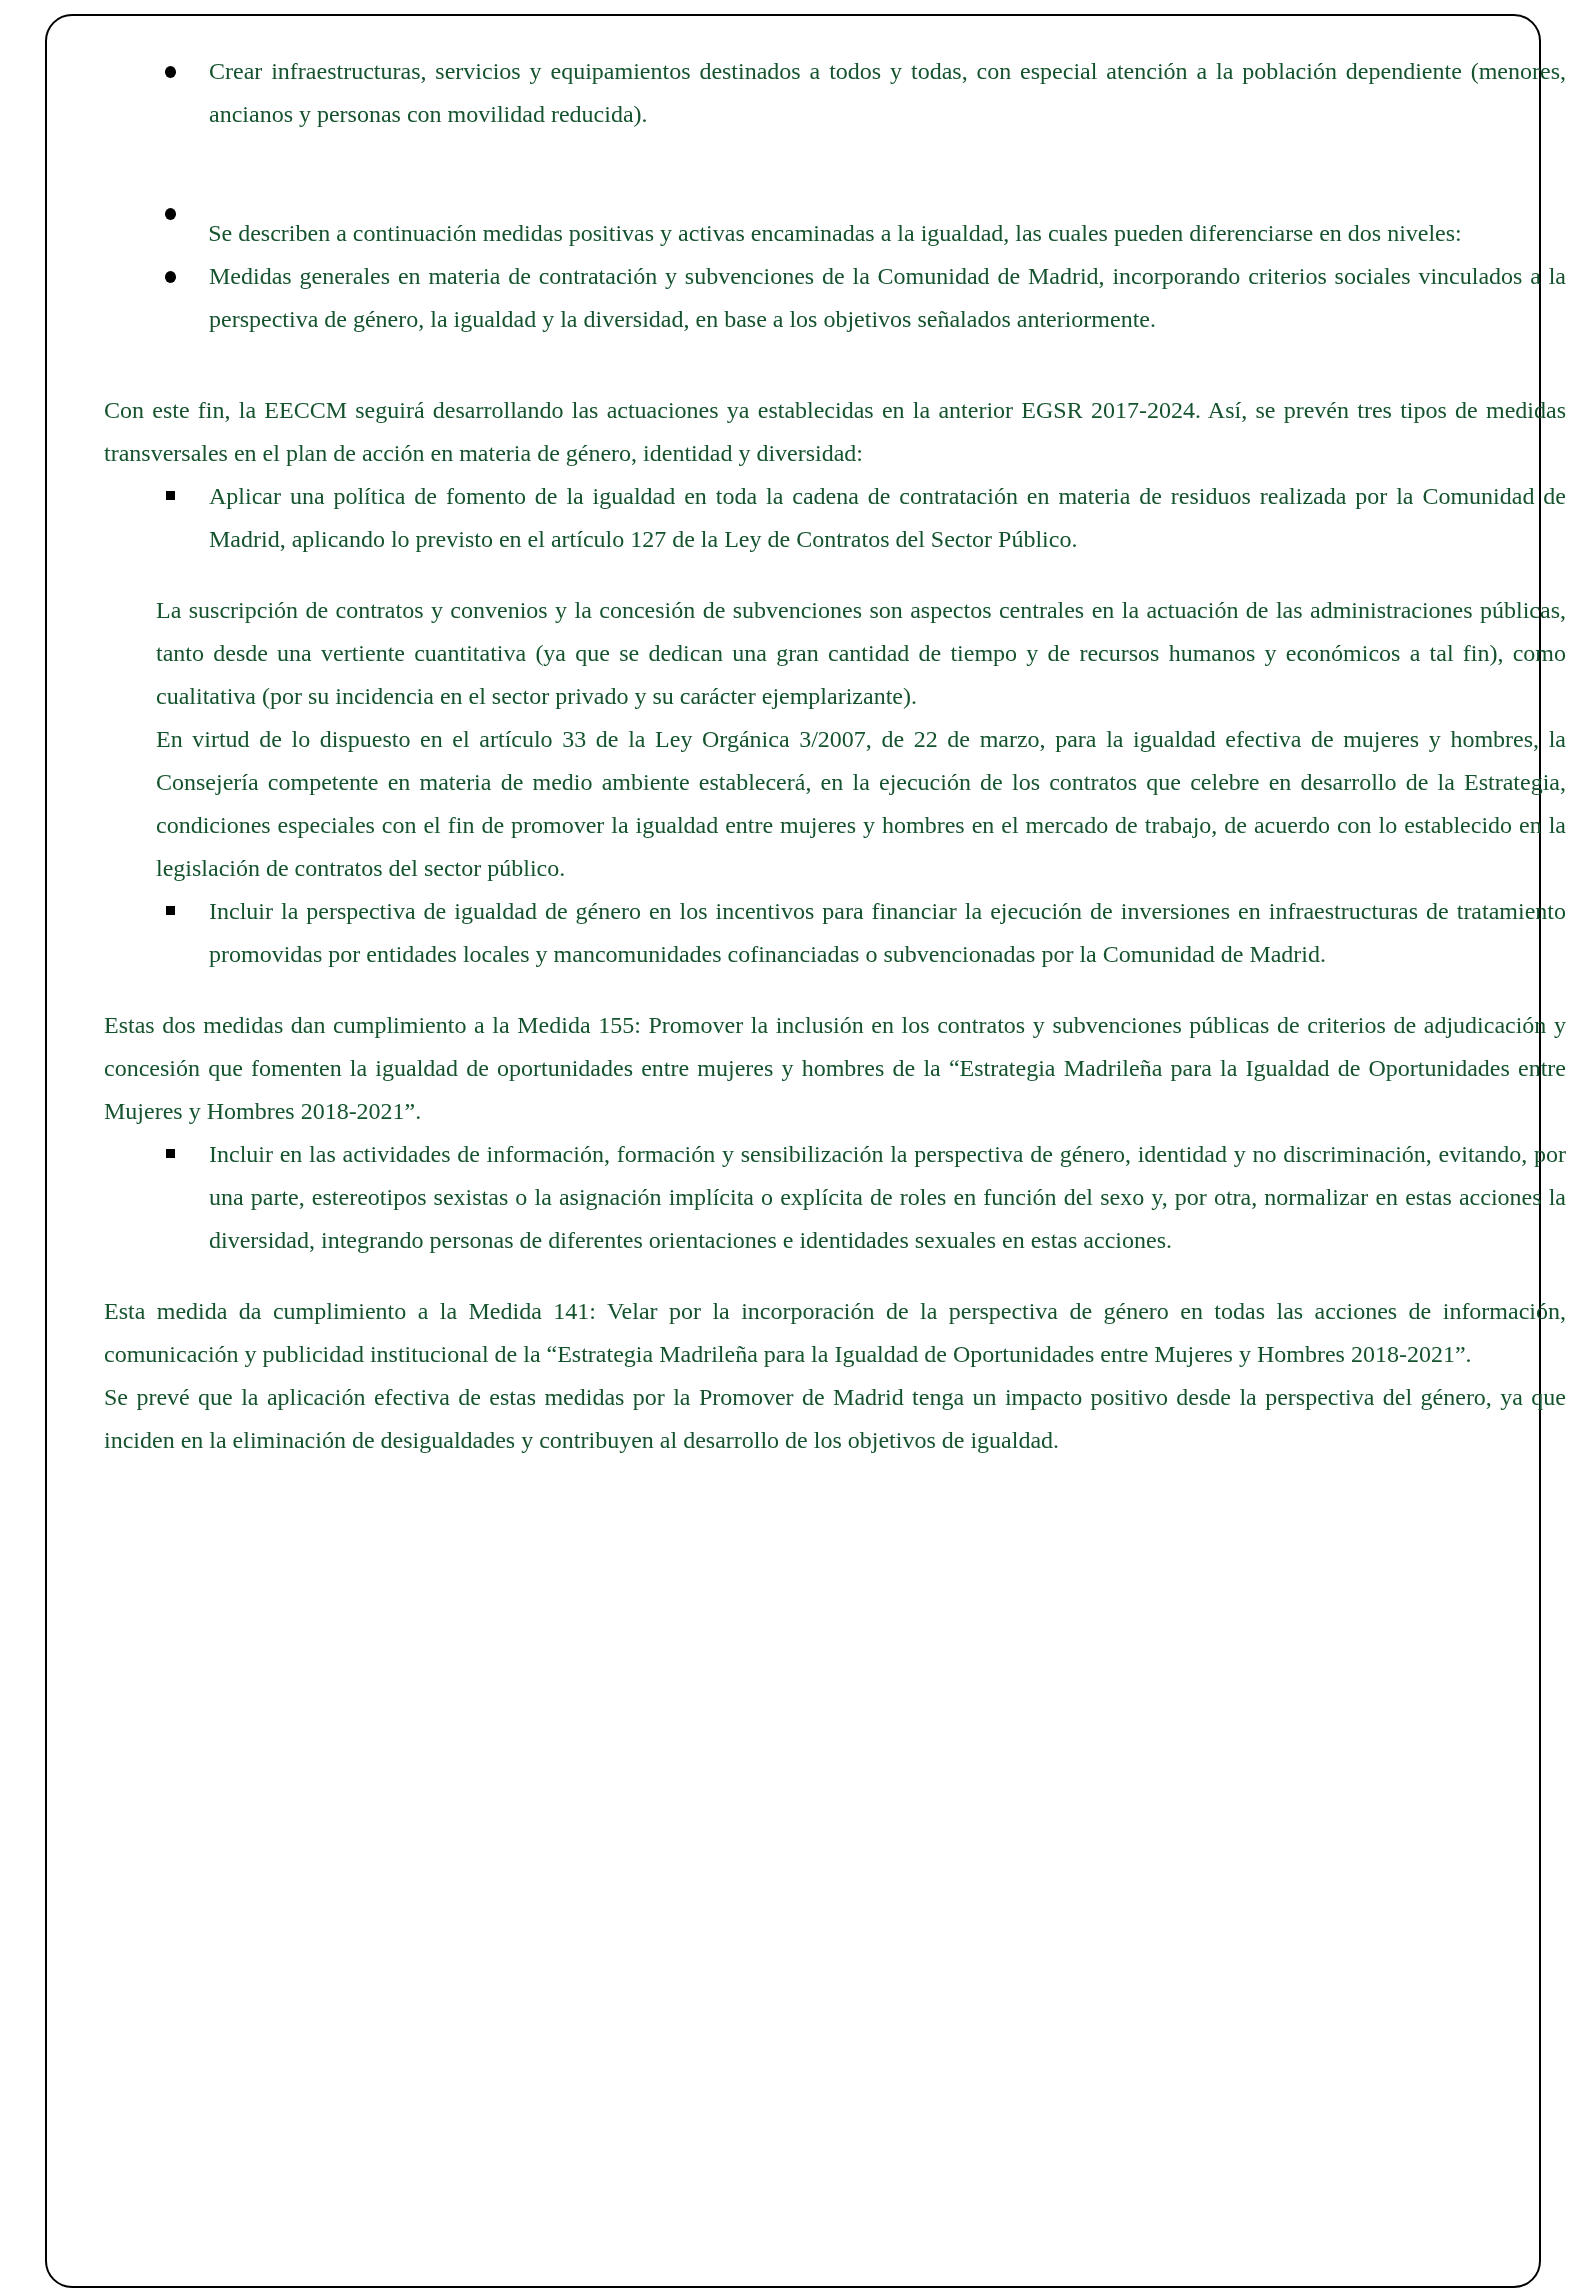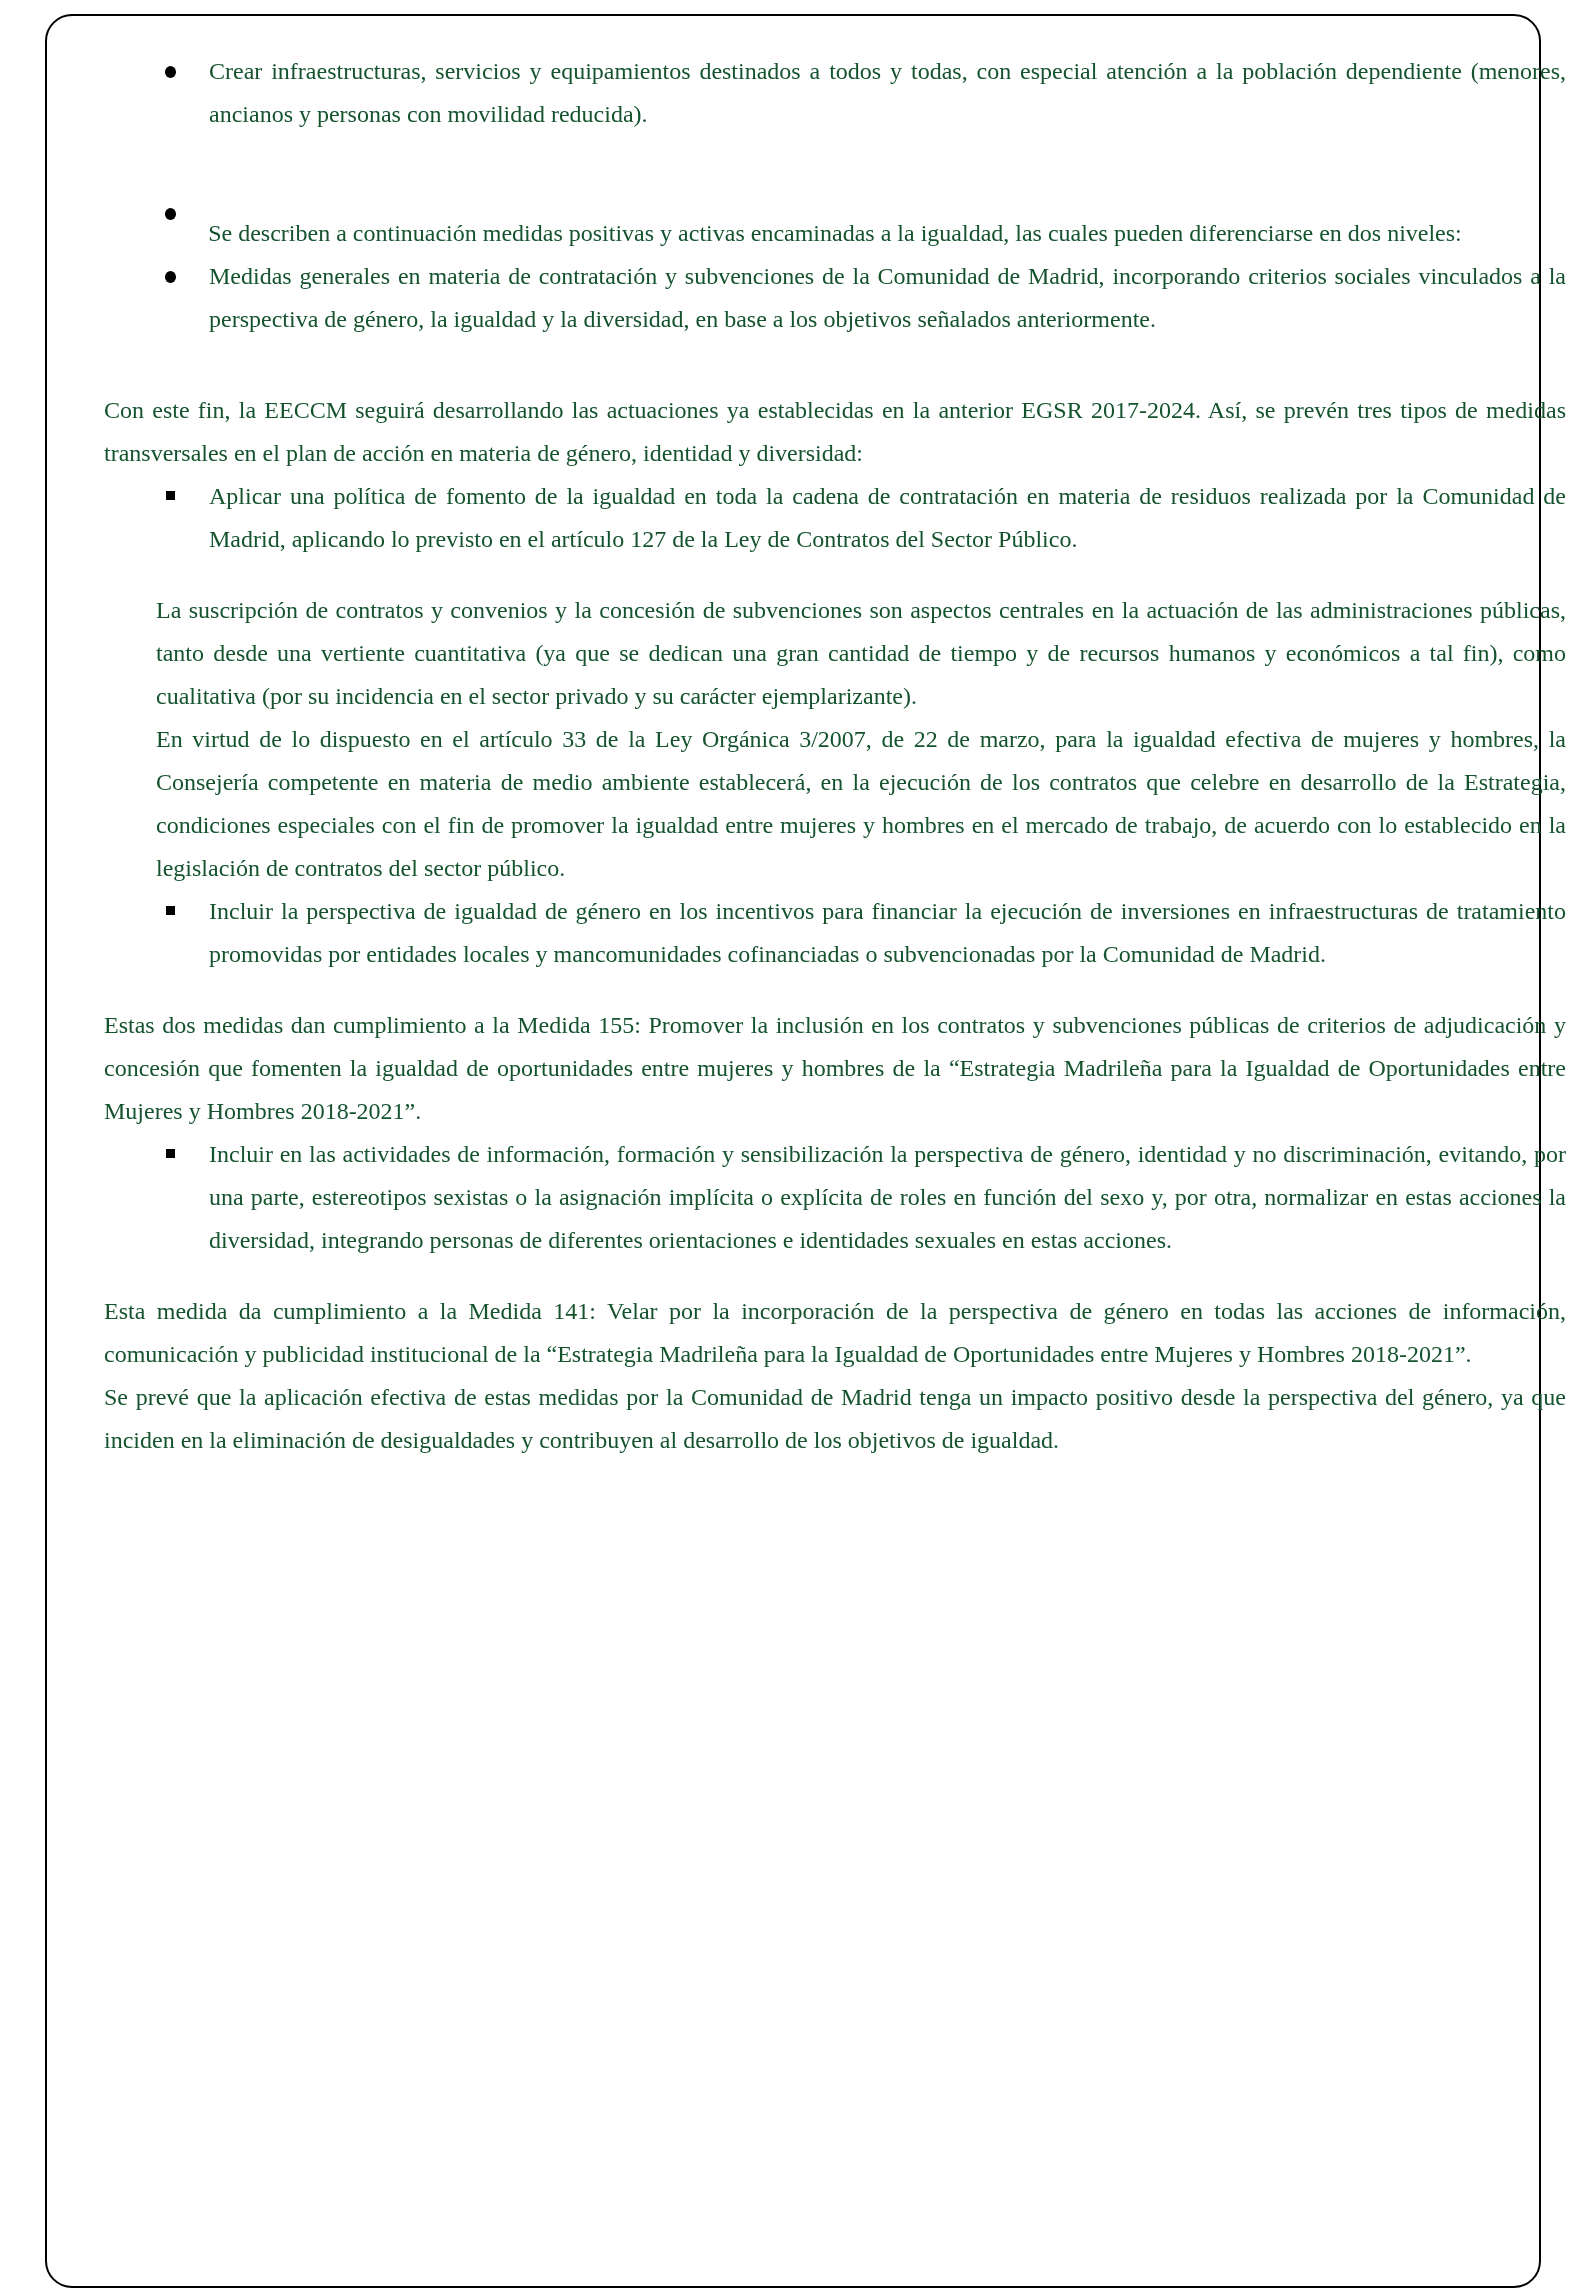--- a/index.html
+++ b/index.html
@@ -81,15 +81,15 @@
   <p>Estas dos medidas dan cumplimiento a la Medida 155: Promover la inclusión en los contratos y subvenciones públicas de criterios de adjudicación y concesión que fomenten la igualdad de oportunidades entre mujeres y hombres de la “Estrategia Madrileña para la Igualdad de Oportunidades entre Mujeres y Hombres 2018-2021”.</p>
   <div class="item">
     <span class="marker">
         <span class="sq"></span>
       </span>
     <span>Incluir en las actividades de información, formación y sensibilización la perspectiva de género, identidad y no discriminación, evitando, por una parte, estereotipos sexistas o la asignación implícita o explícita de roles en función del sexo y, por otra, normalizar en estas acciones la diversidad, integrando personas de diferentes orientaciones e identidades sexuales en estas acciones.</span>
   </div>
   <div class="gap-lg"></div>
 
   <p>Esta medida da cumplimiento a la Medida 141: Velar por la incorporación de la perspectiva de género en todas las acciones de información, comunicación y publicidad institucional de la “Estrategia Madrileña para la Igualdad de Oportunidades entre Mujeres y Hombres 2018-2021”.</p>
-  <p>Se prevé que la aplicación efectiva de estas medidas por la Comunidad de Madrid tenga un impacto positivo desde la perspectiva del género, ya que inciden en la eliminación de desigualdades y contribuyen al desarrollo de los objetivos de igualdad.</p>
+  <p>Se prevé que la aplicación efectiva de estas medidas por la Promover de Madrid tenga un impacto positivo desde la perspectiva del género, ya que inciden en la eliminación de desigualdades y contribuyen al desarrollo de los objetivos de igualdad.</p>
 </div>
 
 
 </body></html>

